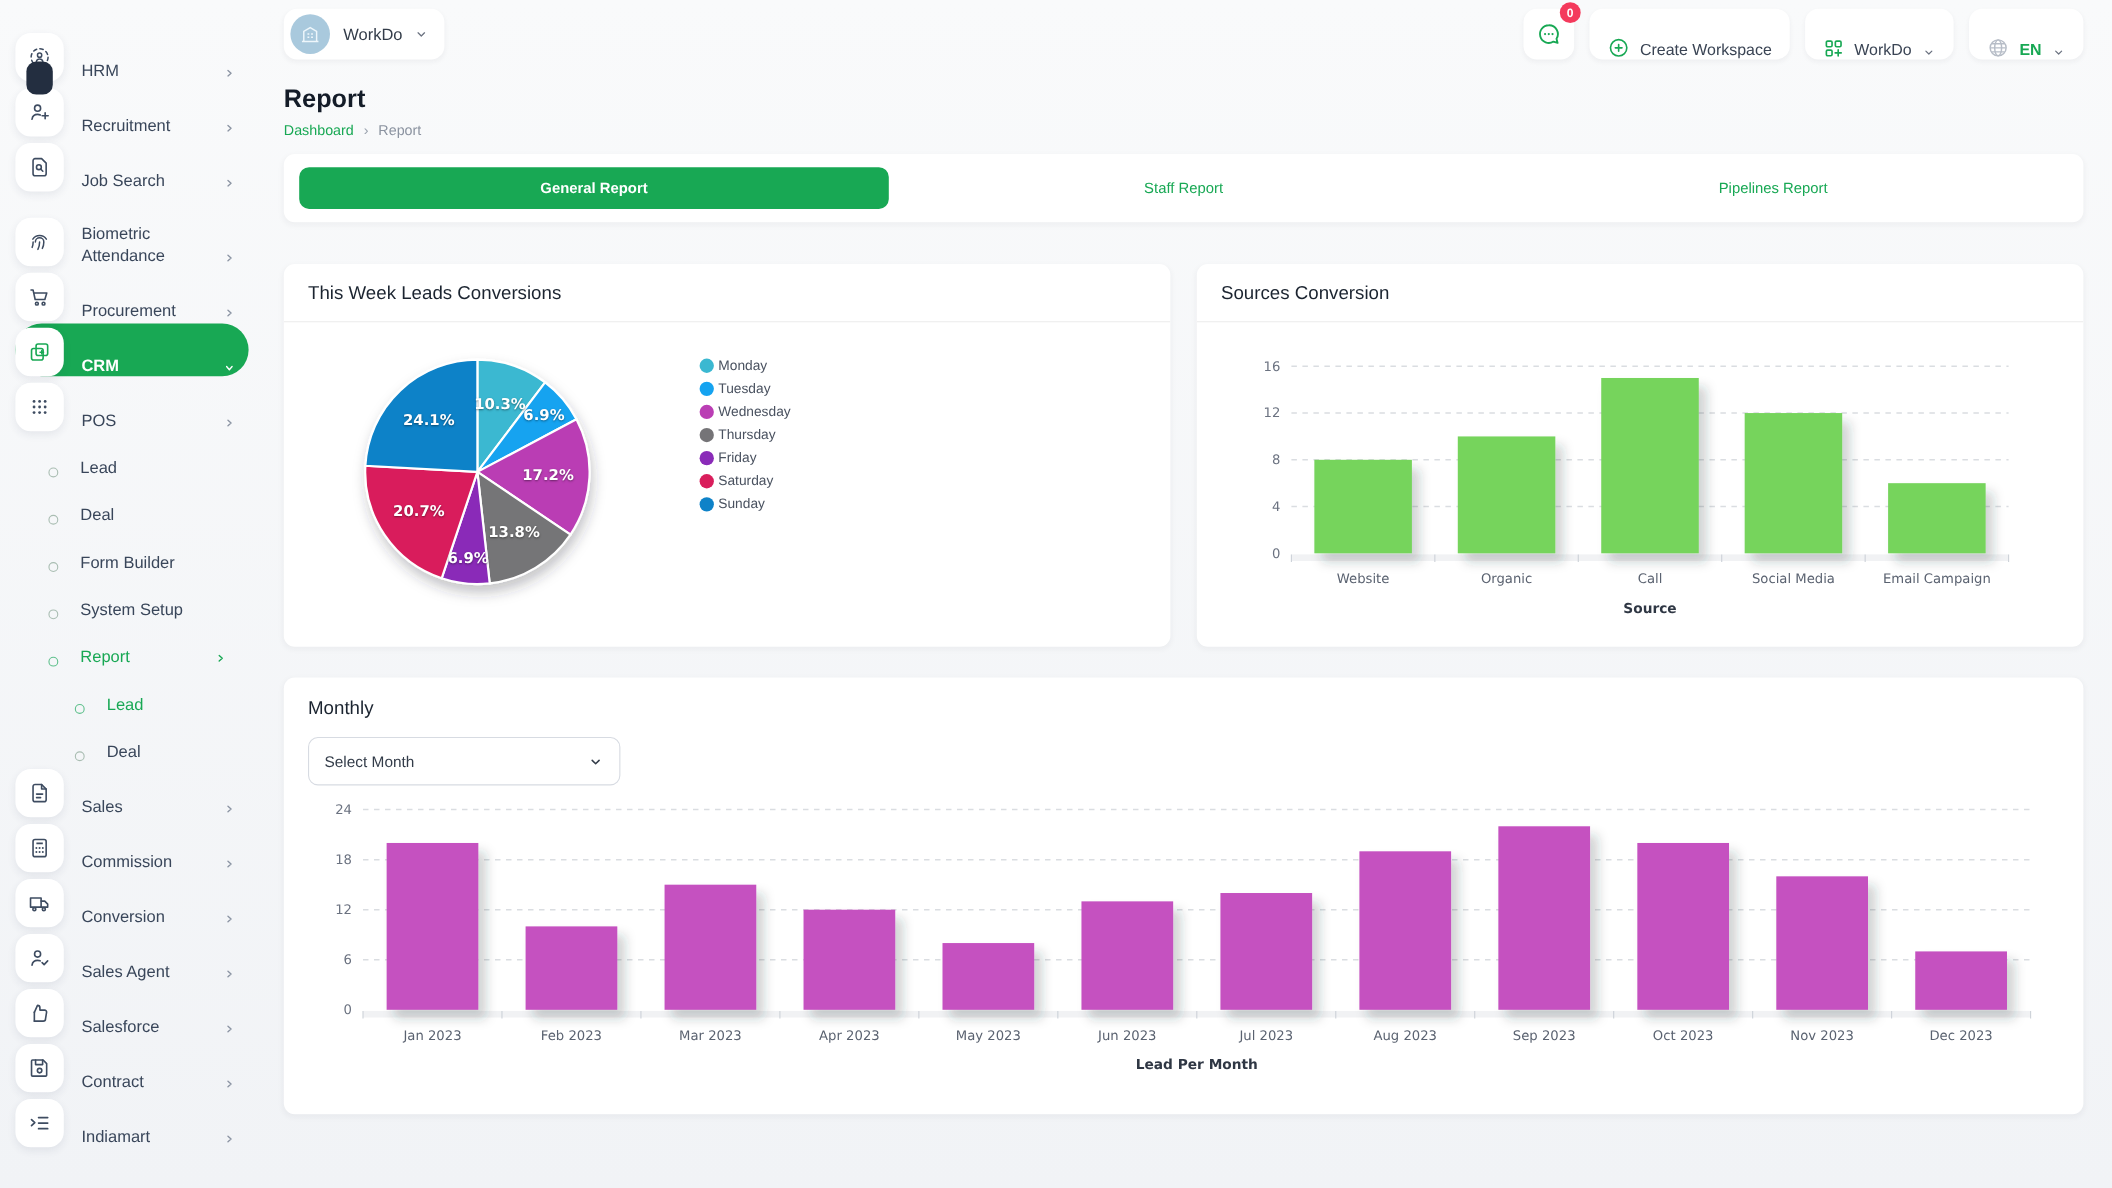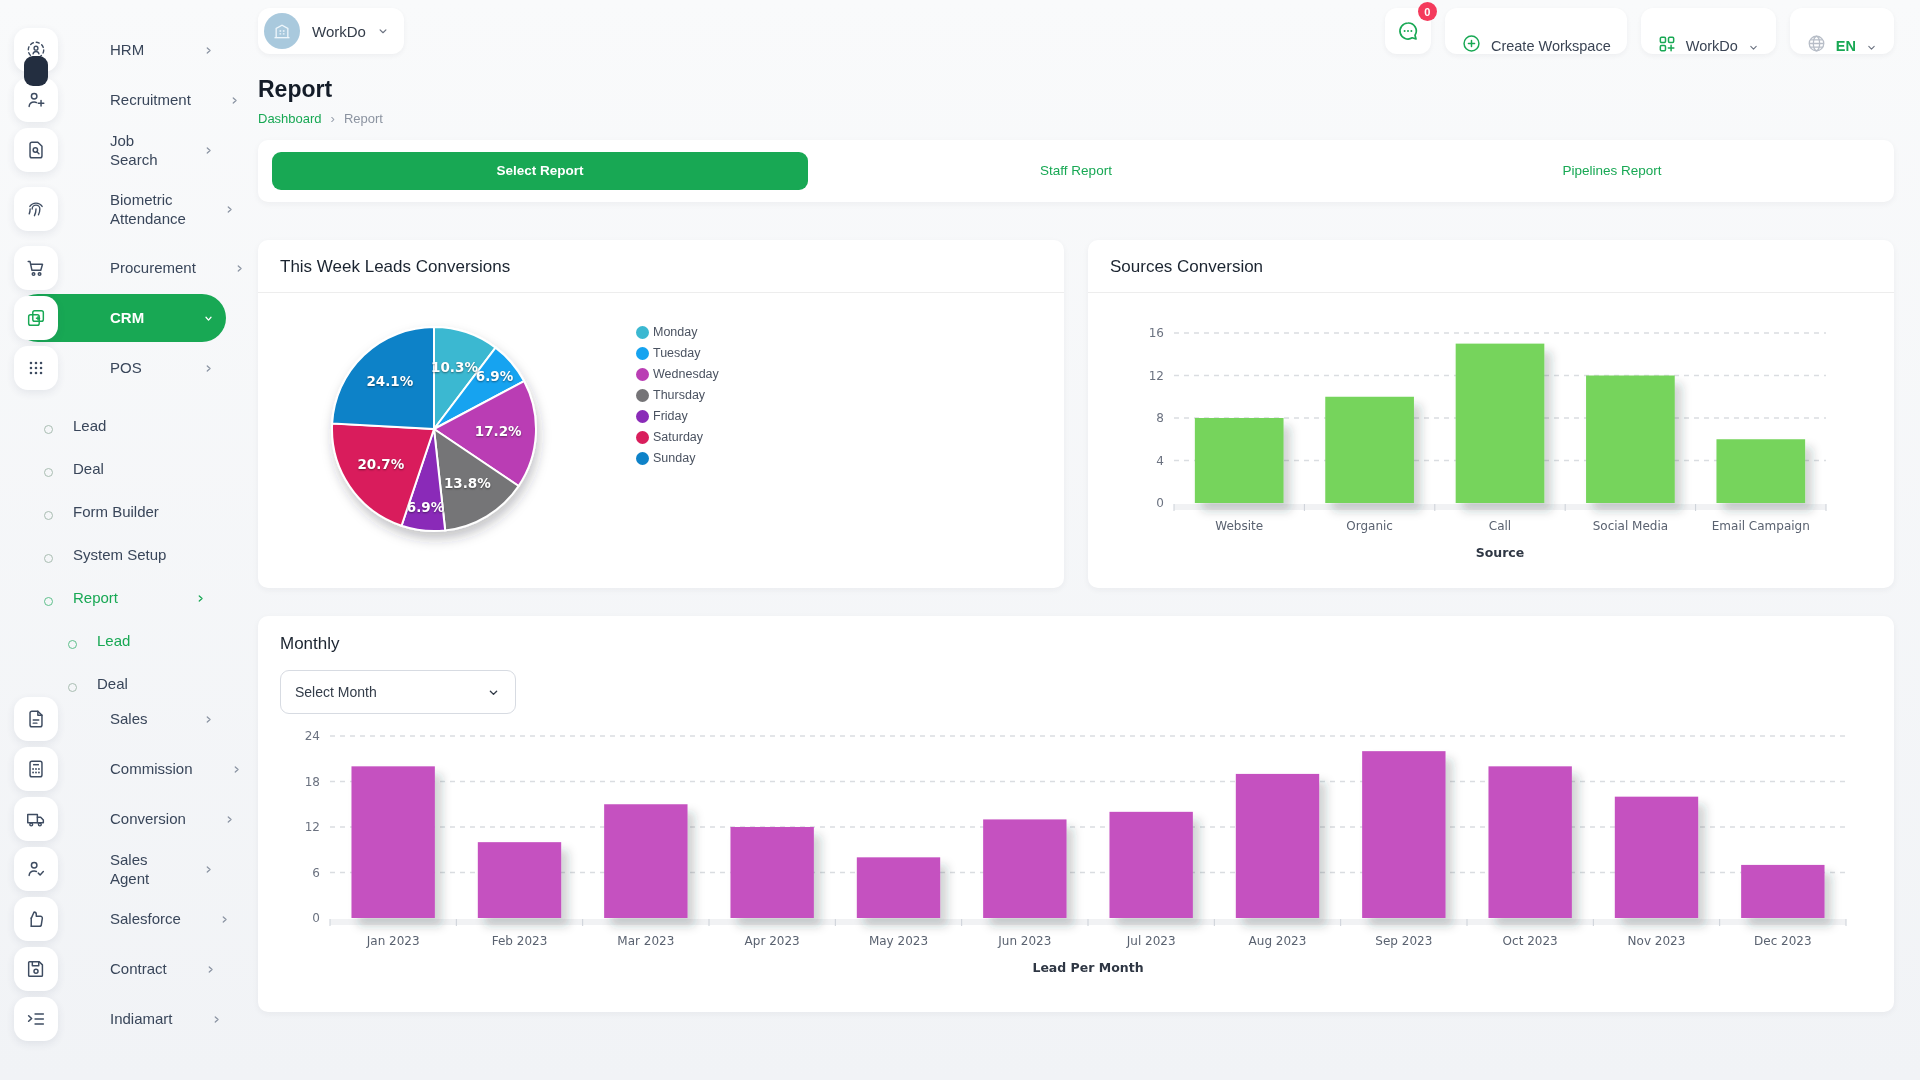--- a/index.html
+++ b/index.html
@@ -13,21 +13,21 @@
 
   
   .sidebar { width:236px; flex-shrink:0; padding:0 10px 0 14px; position:relative; }
   .logo-row { height:62px; display:flex; align-items:center; padding-left:46px; }
   .logo { display:flex; align-items:center; gap:3px; }
   .logo-dot { width:9px; height:9px; border-radius:3px; background:#1db954; background:#18a854; margin-right:2px; }
   .logo-text { font-size:27px; font-weight:bold; letter-spacing:1px; color:#142a3f; transform:scaleY(1.05); }
   .logo-bar { width:30px; height:8px; border-radius:4px; background:#18a854; margin-left:-14px; margin-top:4px; }
   .scroll-thumb { position:absolute; left:24px; top:56px; width:24px; height:30px; border-radius:9px; background:#232e40; }
   .nav { padding-top:26px; }
-  .nav-item { display:flex; align-items:center; height:48px; margin-bottom:2px; border-radius:26px; cursor:pointer;gap:36px; }
+  .nav-item { display:flex; align-items:flex-end; height:48px; margin-bottom:2px; border-radius:26px; cursor:pointer; }
   .nav-item.tall { height:66px; }
   .nav-icon-box { width:44px; height:44px; border-radius:14px; background:#fff; box-shadow:0 3px 8px rgba(40,60,90,.09);
                   display:flex; align-items:center; justify-content:center; flex-shrink:0; }
   .nav-label { margin-left:16px; font-size:15px; color:#39465a; width:108px; line-height:1.3; }
   .nav-chevron { margin-left:auto; margin-right:10px; display:flex; color:#8b94a3; }
   .nav-item.active { background:#18a854; }
   .nav-item.active .nav-label { color:#fff; font-weight:bold; }
   .nav-item.active .nav-chevron { color:#fff; }
   .sub-item { display:flex; align-items:flex-end; height:40px; margin-bottom:3px; padding-left:30px; cursor:pointer; }
   .sub-item.lvl2 { padding-left:54px; }
@@ -71,21 +71,21 @@
   .card-head { padding:17px 22px 15px; border-bottom:1px solid #ededed; }
   .card-title { font-size:17px; font-weight:normal; color:#1b2430; }
   .pie-wrap { display:flex; align-items:flex-start; padding:10px 10px 0 36px; }
   .legend { margin-left:42px; margin-top:22px; }
   .legend-item { display:flex; align-items:center; margin-bottom:7px; cursor:pointer; }
   .legend-dot { width:13px; height:13px; border-radius:50%; flex-shrink:0; }
   .legend-text { margin-left:4px; font-size:12.5px; color:#4a5260; }
 
   .monthly-card { margin-top:28px; padding-bottom:8px; }
   .monthly-head { padding:18px 22px 0; }
-  .select-box { margin:16px 22px 4px; width:236px; height:44px; border:1px solid #d7dbe2; border-radius:9px;
+  .select-box { margin:16px 22px 4px; width:284px; height:44px; border:1px solid #d7dbe2; border-radius:9px;
                 display:flex; align-items:center; justify-content:space-between; padding:0 14px; cursor:pointer; background:#fff; }
   .select-text { font-size:14px; color:#333c49; }
   .chart-area { padding:4px 20px 0 22px; }
 
   svg text { font-family:"DejaVu Sans", sans-serif; }
   .tick { fill:#6b7280; font-size:12px; }
   .grid { stroke:#dadde1; stroke-width:1.4; stroke-dasharray:5 5; }
   .cat { fill:#5a6270; font-size:12px; }
   .axis-label { fill:#2f3744; font-size:12.5px; font-weight:bold; }
   .pie-label { fill:#ffffff; font-size:13.5px; font-weight:bold; text-shadow:0 1px 2px rgba(0,0,0,.45); }
@@ -466,21 +466,21 @@
     </div>
 
     <h1 class="page-title">Report</h1>
     <div class="breadcrumb">
       <span class="crumb-link">Dashboard</span>
       <span class="crumb-sep">›</span>
       <span class="crumb-current">Report</span>
     </div>
 
     <div class="tabbar">
-      <div class="tab active">Select Report</div>
+      <div class="tab active">General Report</div>
       <div class="tab">Staff Report</div>
       <div class="tab">Pipelines Report</div>
     </div>
 
     <div class="cards-row">
       <div class="card chart-card">
         <div class="card-head"><span class="card-title">This Week Leads Conversions</span></div>
         <div class="pie-wrap">
           <svg id="pie-svg" width="300" height="252">
               <g filter="url(#pieShadow)">

